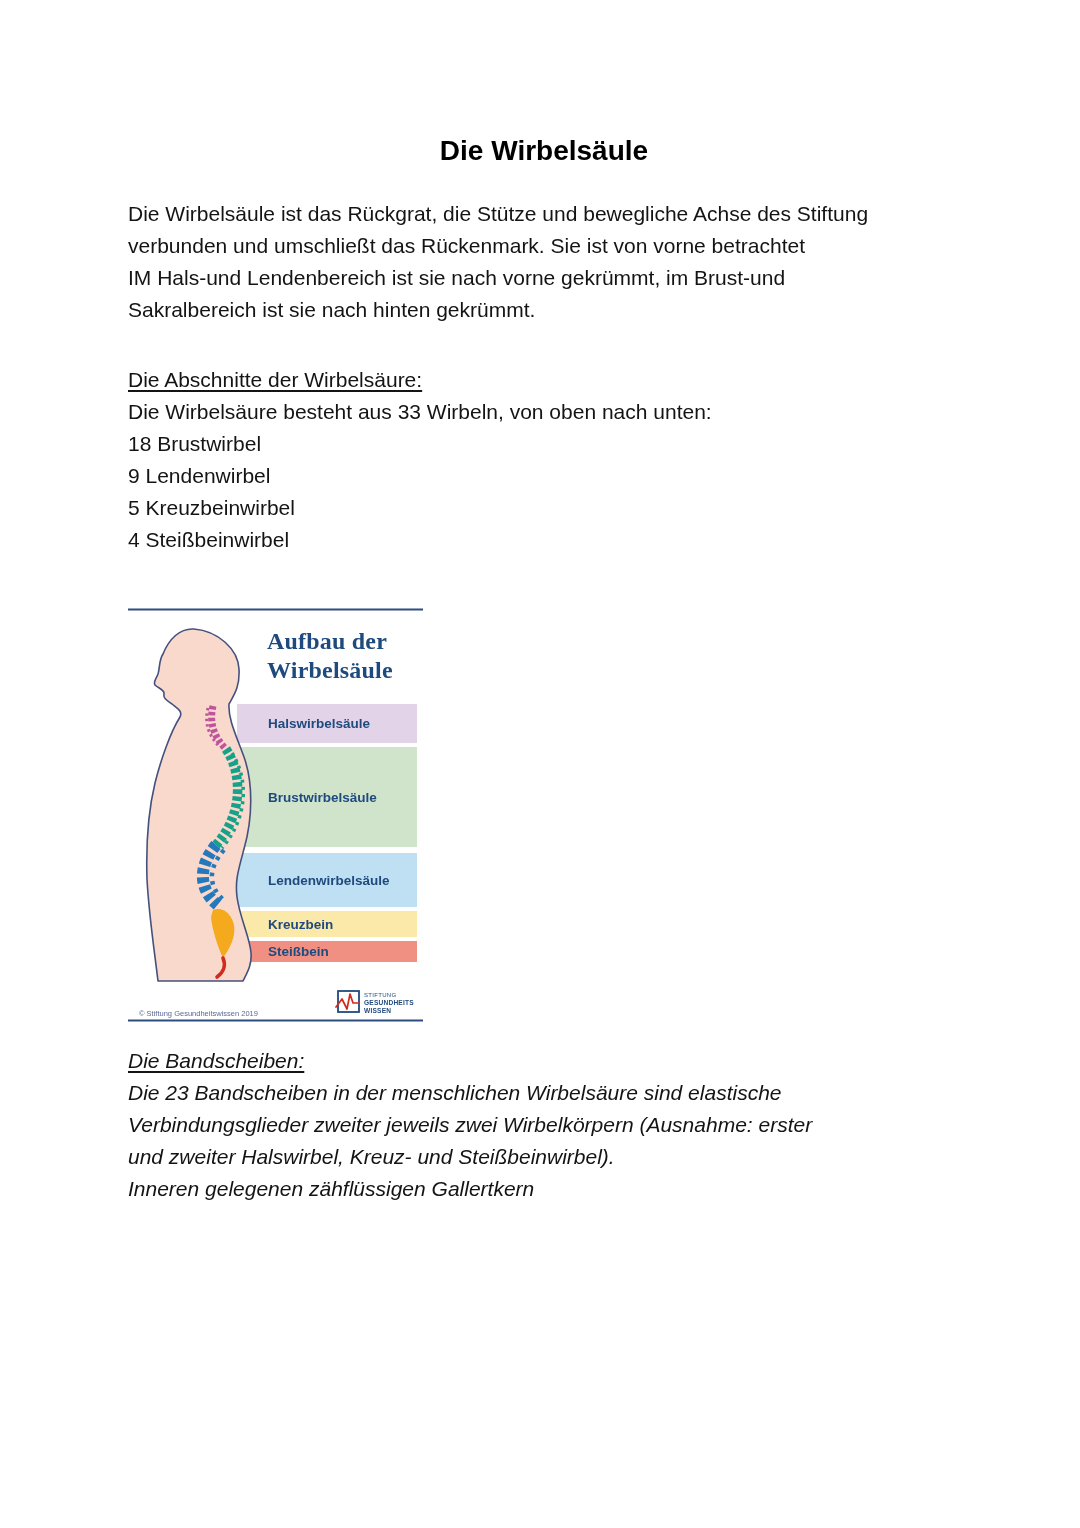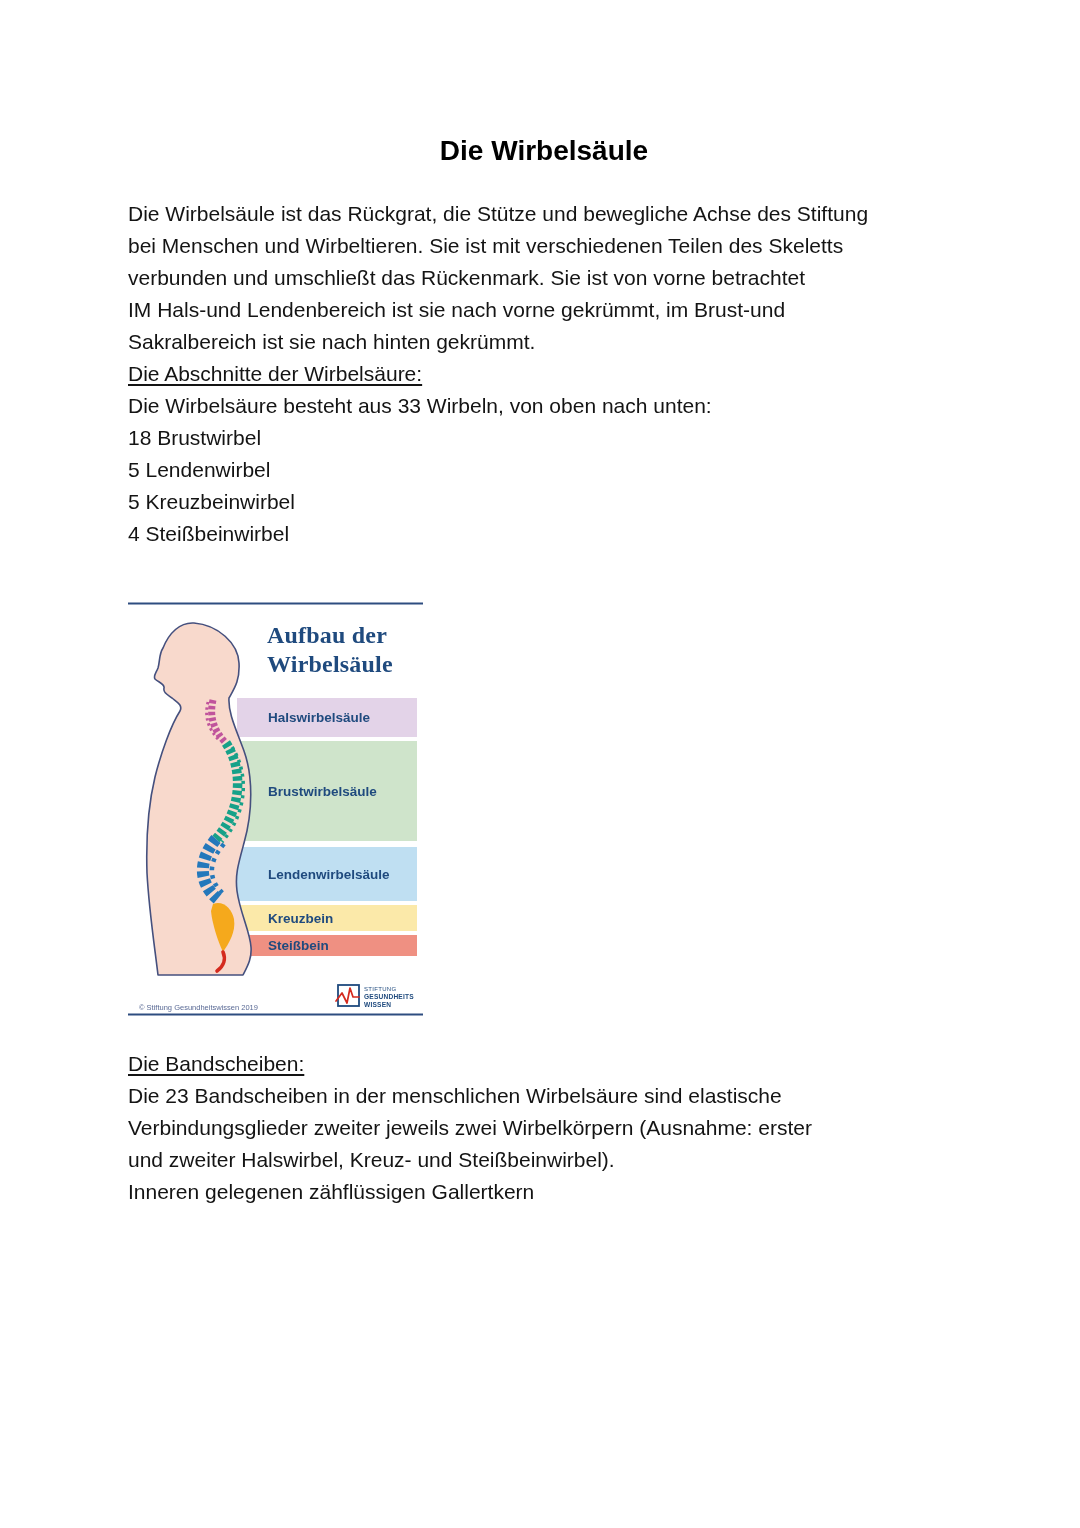--- a/index.html
+++ b/index.html
@@ -21,22 +21,22 @@
     text-align:center;
     color:#000000;
   }
   .para { margin:28px 0 0 0; }
   .tline {
     display:block;
     font-size:21px;
     line-height:32px;
     white-space:pre;
   }
-  .section { }
-  .section-bandscheiben { margin-top:28px; }
+  .section { margin-top:38px; }
+  .section-bandscheiben { margin-top:19px;font-style:italic; }
   .heading {
     text-decoration:underline;
     text-underline-offset:3px;
   }
   .infographic {
     margin:51px 0 0 0;
     padding:0;
     width:295px;
     text-align:center;
   }
@@ -48,31 +48,30 @@
 </style>
 </head>
 <body>
 
 <div class="page">
 
   <h1 class="doc-title">Die Wirbelsäule</h1>
 
   <div class="para">
     <span class="tline">Die Wirbelsäule ist das Rückgrat, die Stütze und bewegliche Achse des Stiftung</span>
-    <span class="tline">bei Menschen und Wirbeltieren. Sie ist mit verschiedenen Teilen des Skeletts</span>
     <span class="tline">verbunden und umschließt das Rückenmark. Sie ist von vorne betrachtet</span>
     <span class="tline">IM Hals-und Lendenbereich ist sie nach vorne gekrümmt, im Brust-und</span>
     <span class="tline">Sakralbereich ist sie nach hinten gekrümmt.</span>
   </div>
 
   <div class="section">
     <span class="tline heading">Die Abschnitte der Wirbelsäure:</span>
     <span class="tline">Die Wirbelsäure besteht aus 33 Wirbeln, von oben nach unten:</span>
     <span class="tline">18 Brustwirbel</span>
-    <span class="tline">5 Lendenwirbel</span>
+    <span class="tline">9 Lendenwirbel</span>
     <span class="tline">5 Kreuzbeinwirbel</span>
     <span class="tline">4 Steißbeinwirbel</span>
   </div>
 
   <figure class="infographic">
     <svg width="295" height="415" viewBox="0 0 295 415" xmlns="http://www.w3.org/2000/svg">
 
       <line x1="0" y1="2.5" x2="295" y2="2.5" stroke-width="2" stroke="#2e4d80"></line>
 
       <rect x="109" y="97" width="180" height="39" fill="#e3d3e8"></rect>

